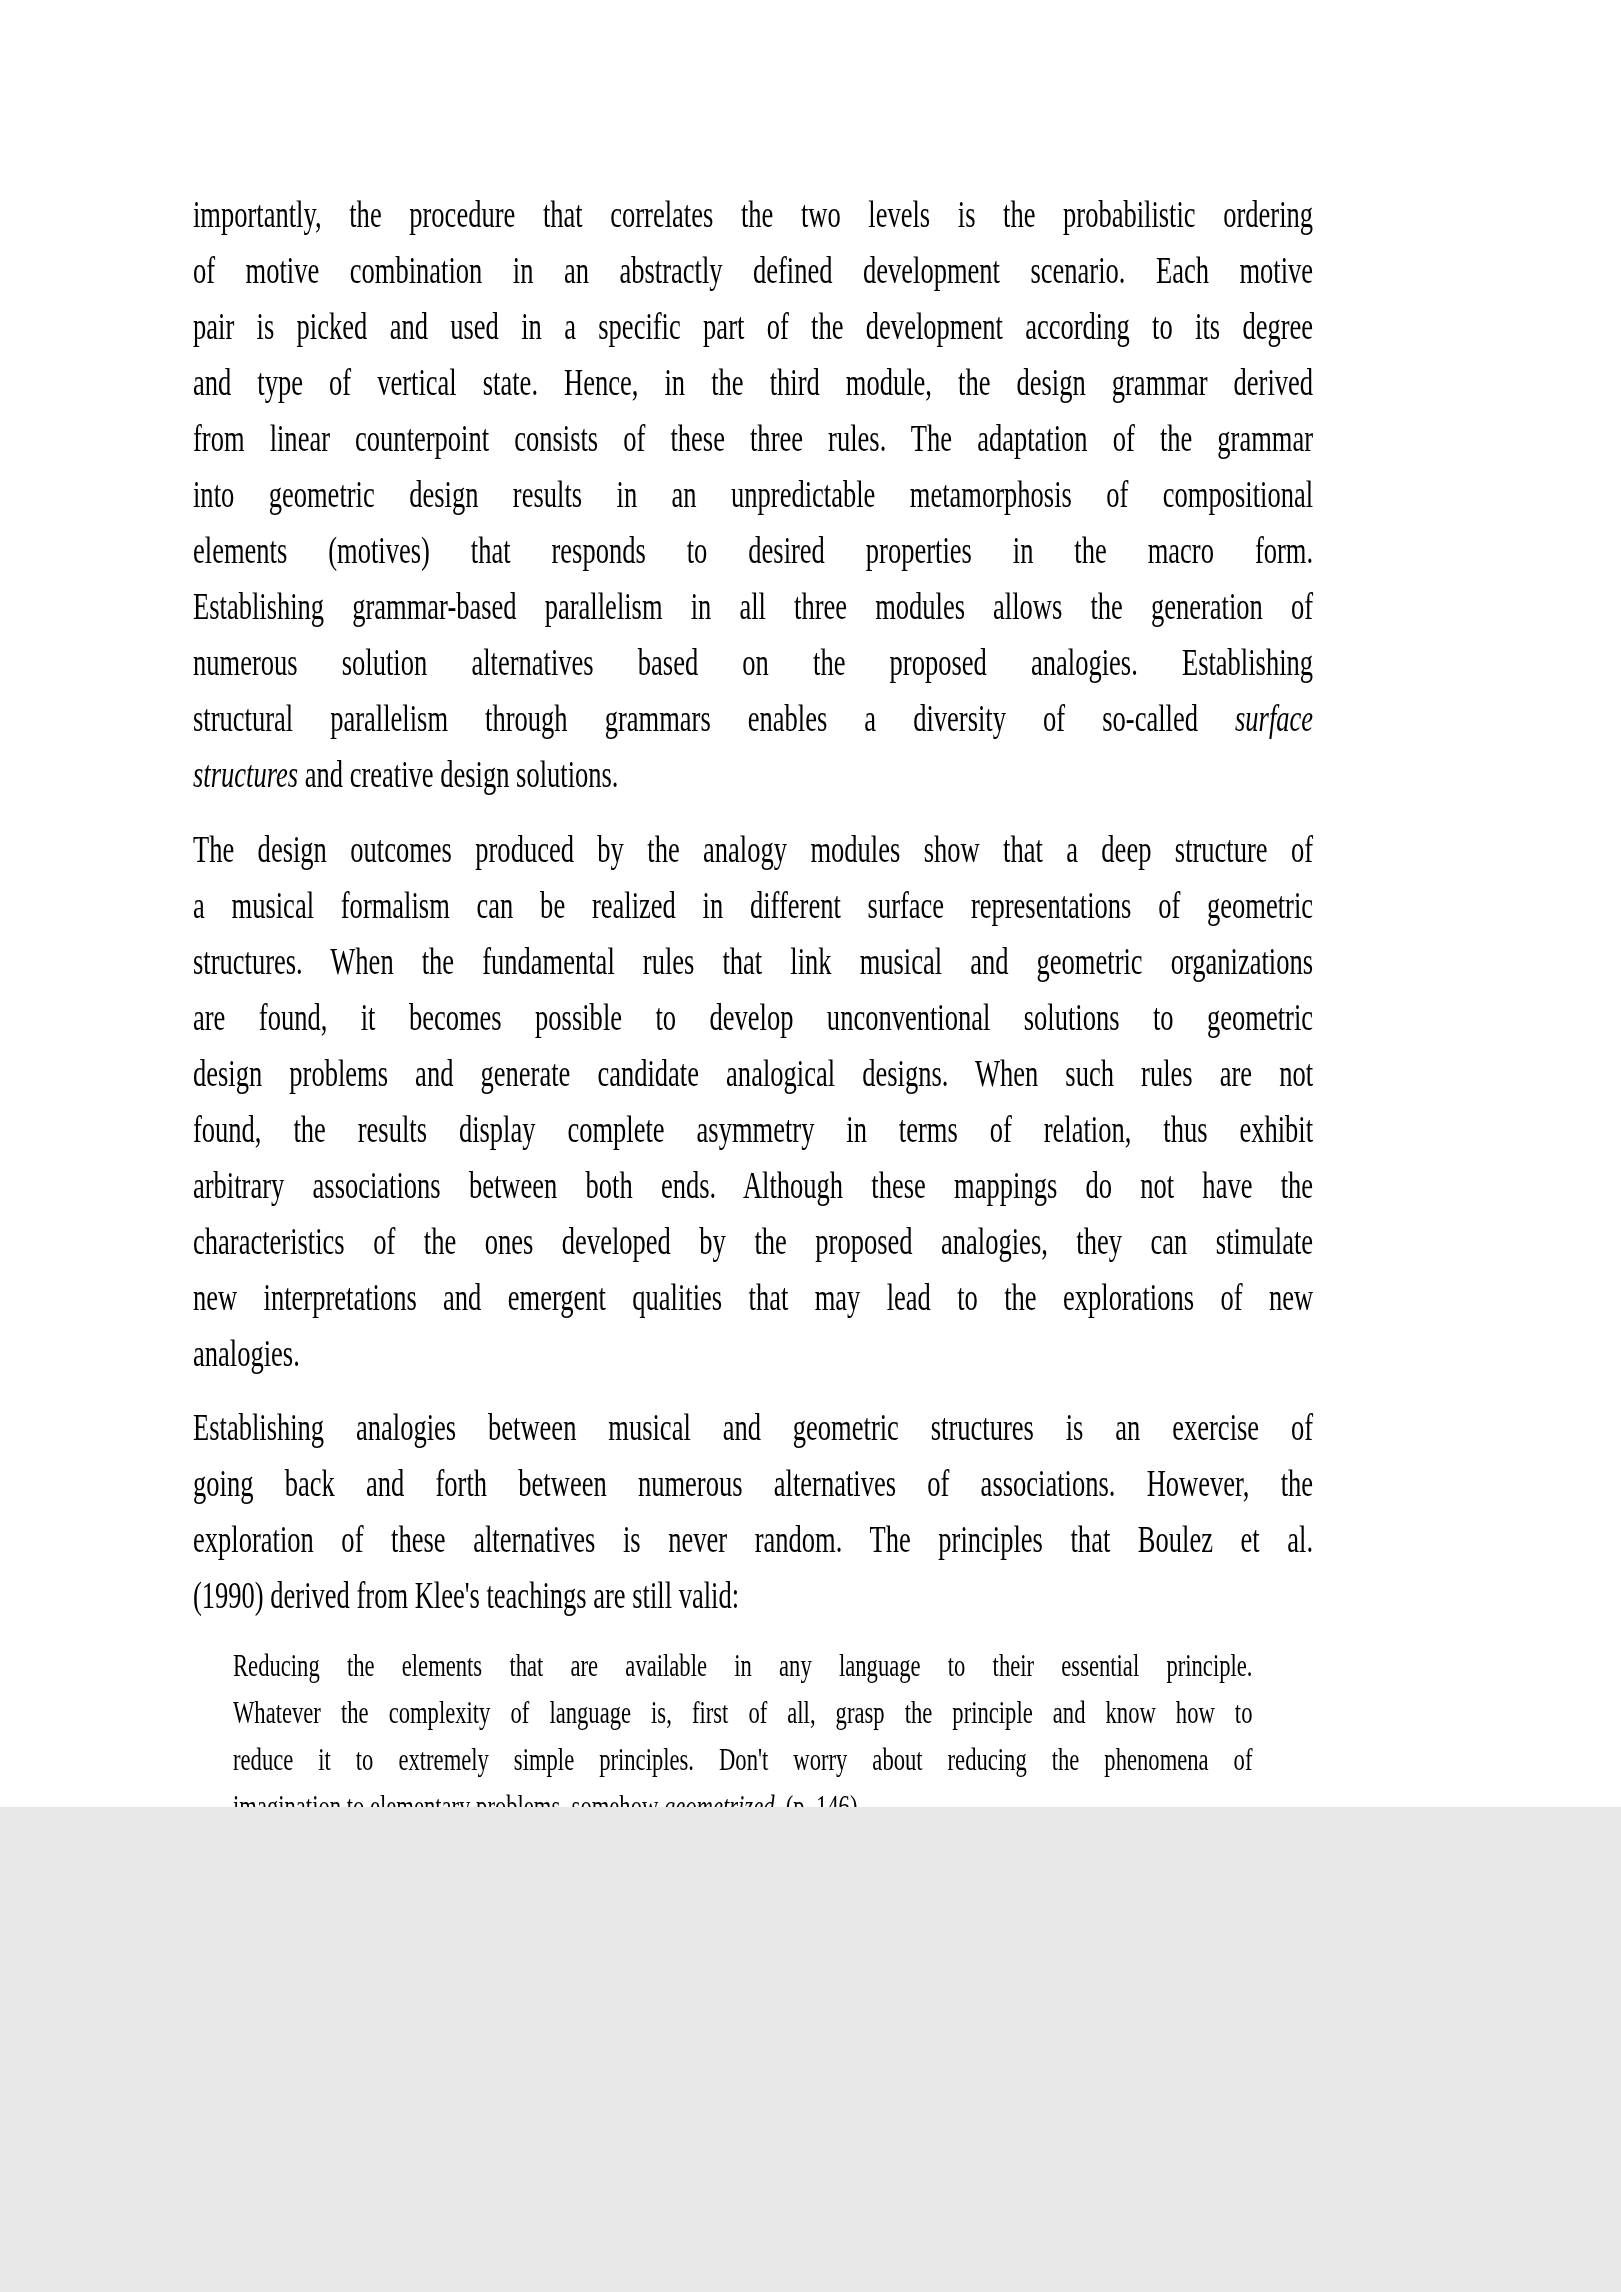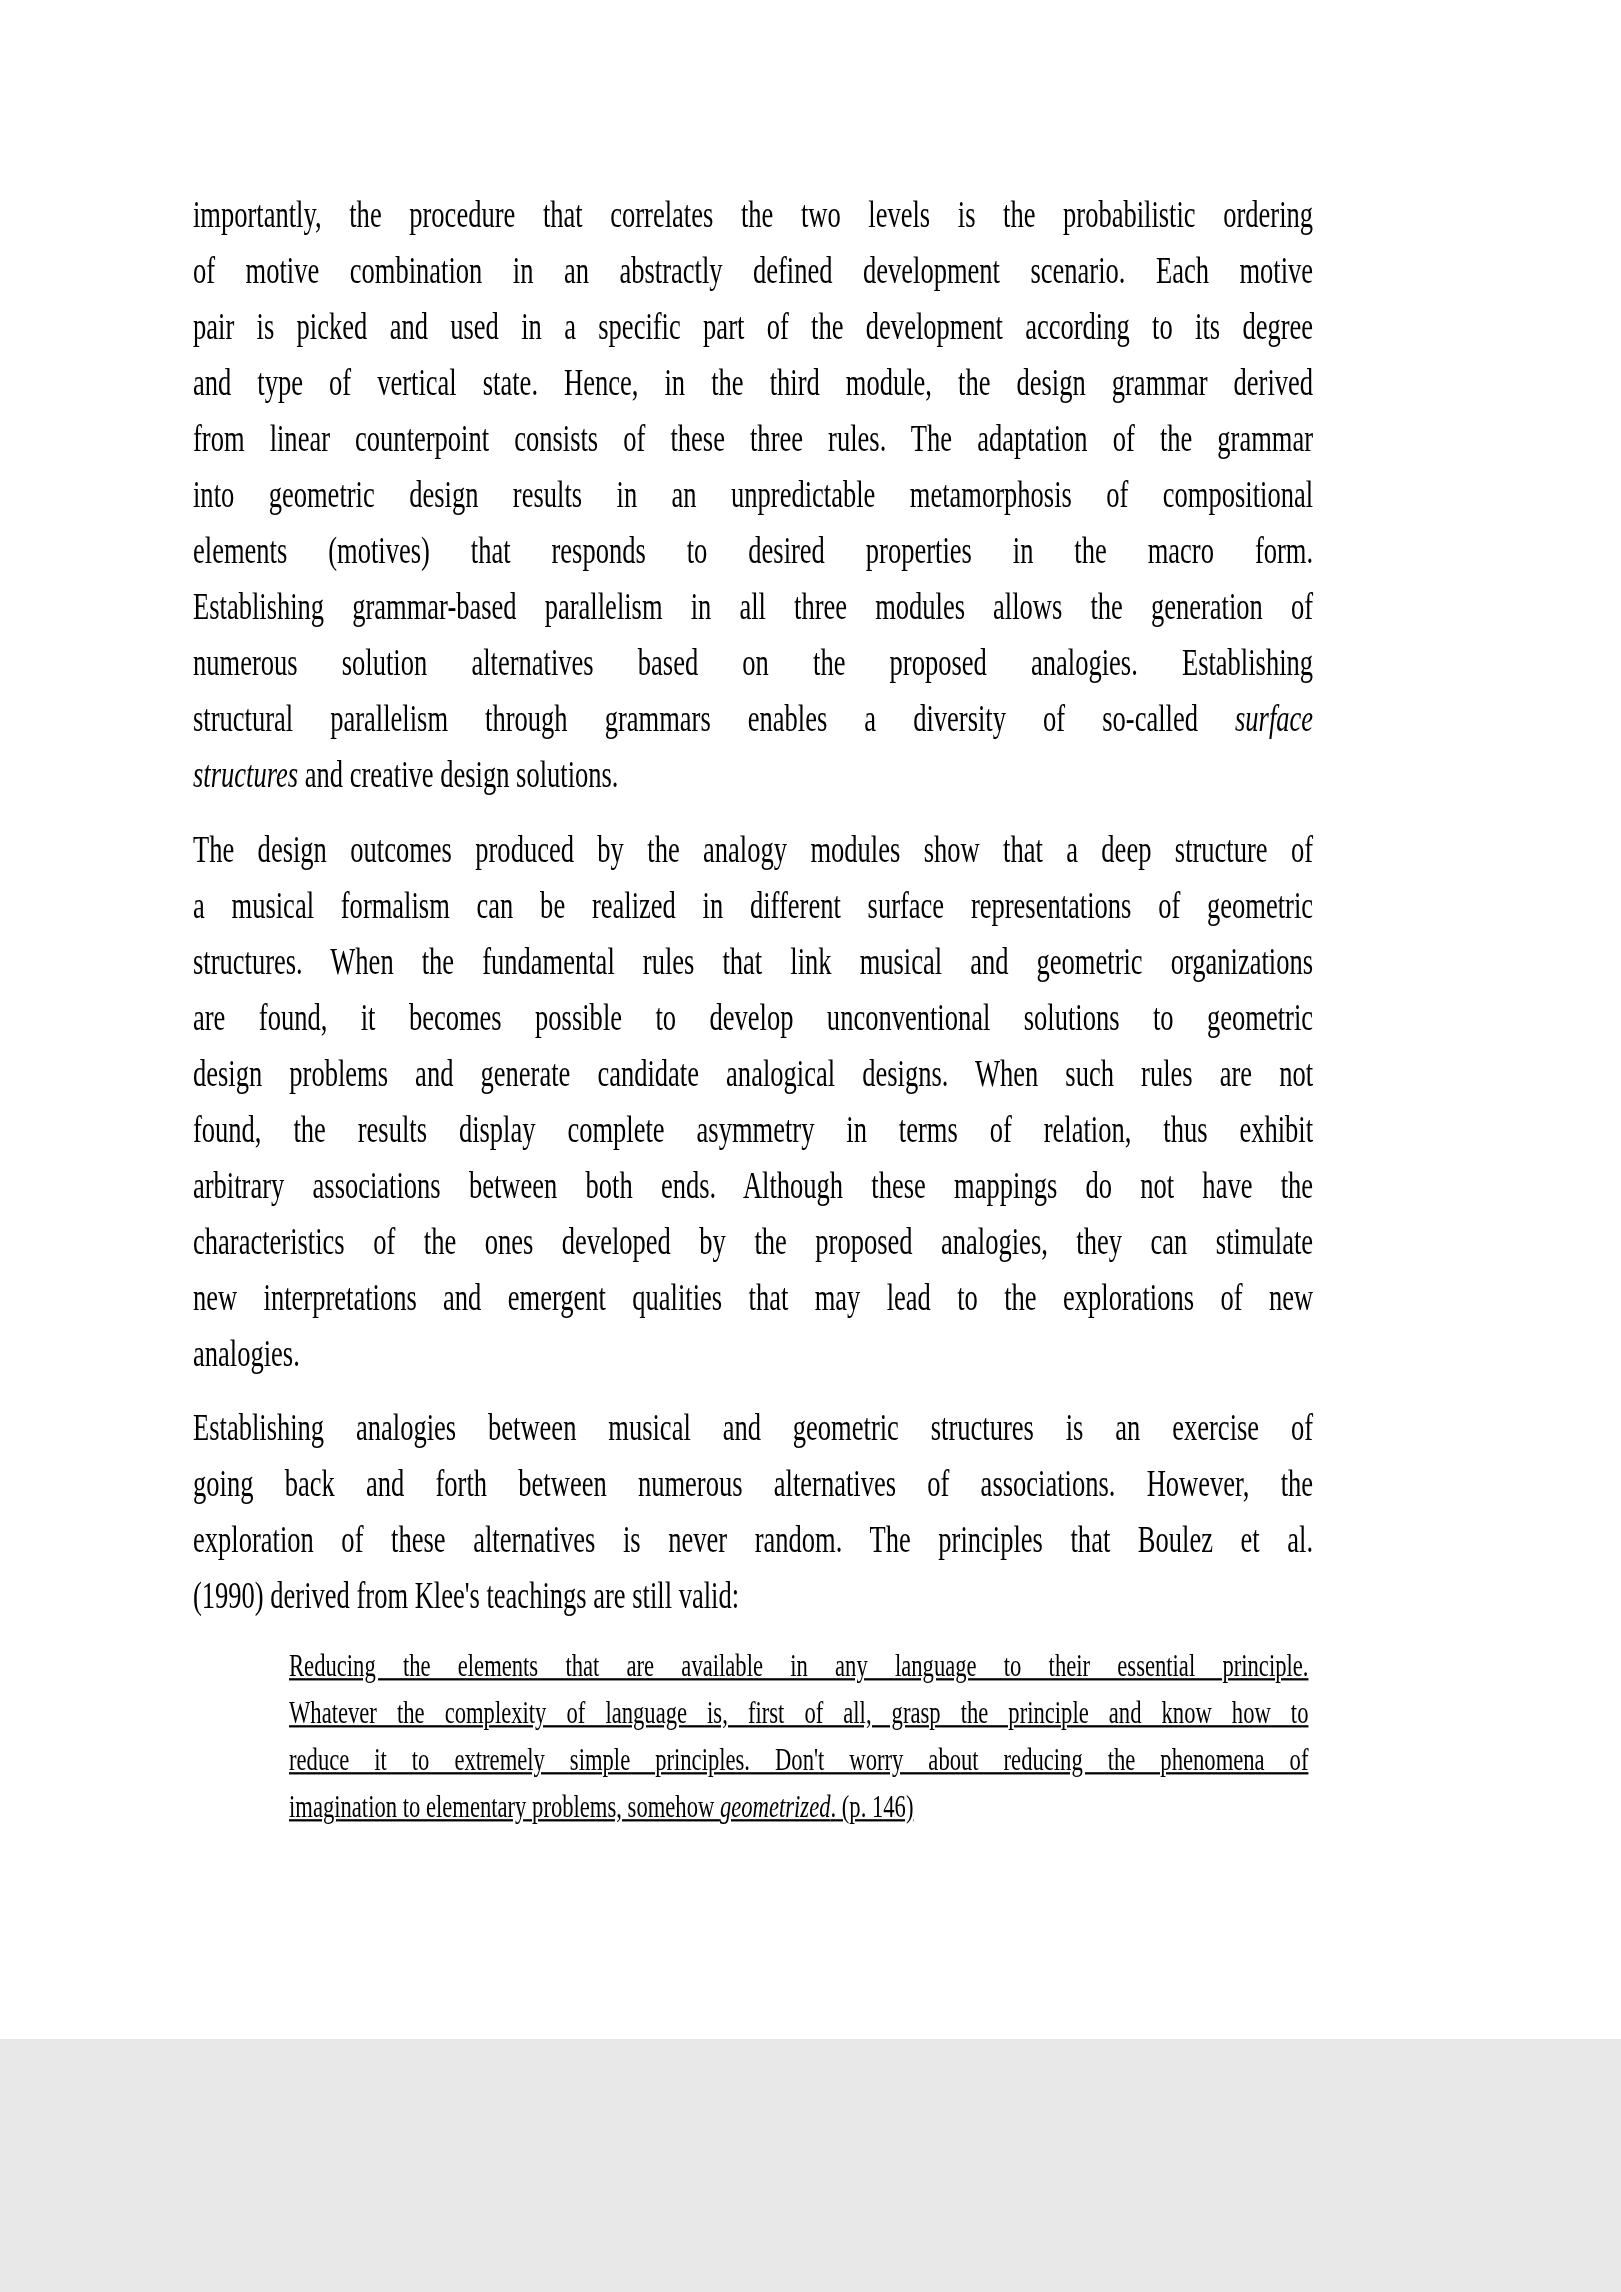--- a/index.html
+++ b/index.html
@@ -1,21 +1,21 @@
 <!DOCTYPE html>
 <html><head>
 <meta charset="utf-8">
 <title>Scanned Thesis Page</title>
 <style>
   * { margin: 0; padding: 0; box-sizing: border-box; }
   html, body { background: #e8e8e8; }
   .page {
     position: relative;
     width: 1621px;
-    height: 2039px;
+    height: 1807px;
     background: #ffffff;
     color: #000000;
     font-family: "Liberation Serif", "DejaVu Serif", serif;
     overflow: hidden;
   }
   .text-column {
     position: absolute;
     left: 193px;
     top: 183px;
     width: 1120px;
@@ -25,21 +25,21 @@
   
   .body .line {
     width: 1436px;
     font-size: 34px;
     line-height: 56px;
     text-align: justify;
     text-align-last: justify;
     transform: scale(0.78, 1.12);
     transform-origin: 0 0;
   }
-  .quote { margin-left: 96px; text-decoration: underline; }
+  .quote { margin-left: 40px; }
   .quote .line {
     width: 1307px;
     font-size: 29px;
     line-height: 47px;
     text-align: justify;
     text-align-last: justify;
     transform: scale(0.78, 1.12);
     transform-origin: 0 0;
   }
   .line.last { text-align-last: left; }

